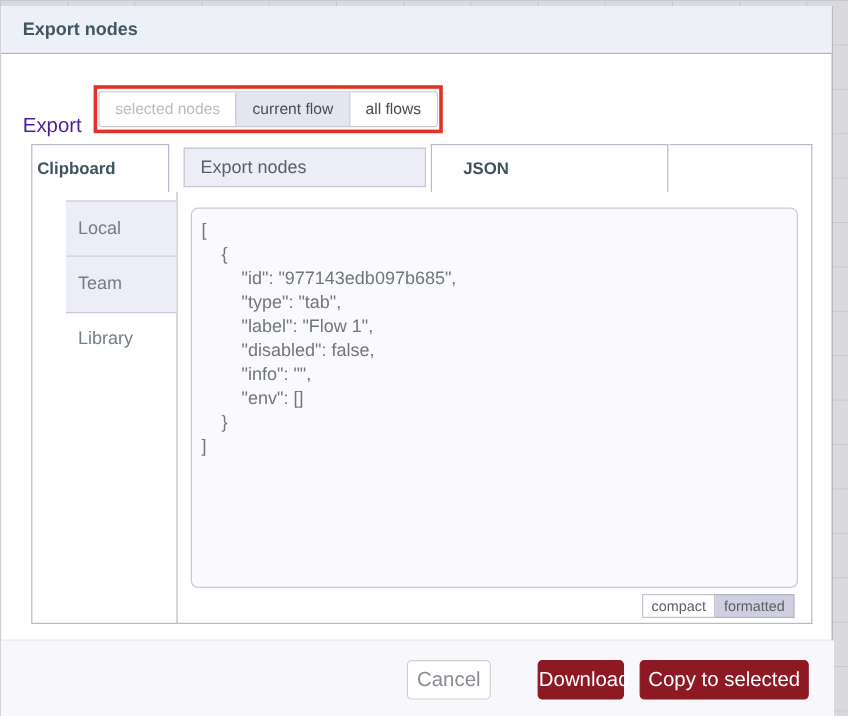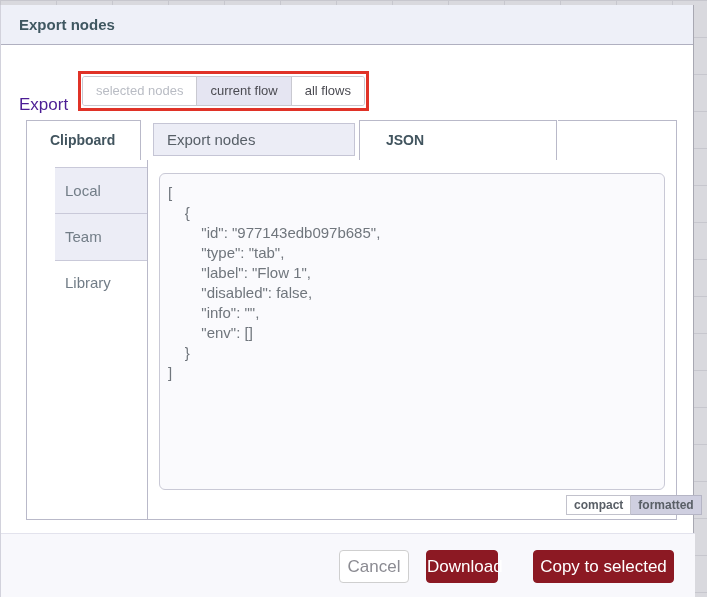--- a/index.html
+++ b/index.html
@@ -50,21 +50,21 @@
     border-left:1px solid #b9b9c9; border-right:1px solid #b9b9c9;
     border-bottom:1px solid #b9b9c9; background:#fff;
   }
   .panel-topline { position:absolute; left:557px; top:115px; width:119px; height:1px; background:#b9b9c9; }
   .tab {
     position:absolute; top:115px; height:40px; background:#fff;
     border:1px solid #b9b9c9; border-bottom:none;
     font-size:14px; font-weight:bold; color:#41545e; line-height:39px;
     cursor:pointer;
   }
-  .tab-clipboard { left:25px; width:115px; padding-left:23px; }
+  .tab-clipboard { left:25px; width:115px; padding-left:4px; }
   .tab-json { left:358px; width:198px; padding-left:26px; }
   .tab-exportnodes {
     position:absolute; left:152px; top:118px; width:202px; height:33px;
     background:#ecedf6; border:1px solid #c5c5d5;
     font-size:15px; color:#575f67; line-height:31px; padding-left:13px;
     cursor:pointer;
   }
   .col-divider { position:absolute; left:146px; top:155px; width:1px; height:360px; background:#b9b9c9; }
   .lib-col { position:absolute; left:26px; top:162px; width:120px; }
   .lib-item {
@@ -78,37 +78,37 @@
   .json-box {
     position:absolute; left:158px; top:168px; width:506px; height:317px;
     border:1px solid #c9c9d6; border-radius:6px; background:#fafafd;
     overflow:hidden;
   }
   .json-box pre {
     font-family:"Liberation Sans", sans-serif;
     font-size:15px; line-height:20px; color:#70767d;
     padding:9px 8px; white-space:pre;
   }
-  .fmt-group { position:absolute; left:565px; top:490px; display:flex;font-weight:bold; }
+  .fmt-group { position:absolute; left:534px; top:490px; display:flex; }
   .fmt-btn {
     height:20px; line-height:18px; padding:0 7px; font-size:12px;
     color:#595f66; background:#fff; border:1px solid #c2c2cc; cursor:pointer;
   }
   .fmt-btn.selected { background:#cfcfe0; border-color:#b5b5c5; border-left:none; }
 
   .footer-sep { position:absolute; left:0; top:528px; width:694px; height:1px; background:#e3e3ed; }
   .footer { position:absolute; left:0; top:529px; width:694px; height:63px; background:#f8f8fc; }
   .btn {
     position:absolute; top:16px; height:33px; border-radius:4px;
     font-size:17px; text-align:center; cursor:pointer;
     font-family:"Liberation Sans", sans-serif;
   }
   .btn-cancel { left:338px; width:70px; background:#fff; border:1px solid #cfcfcf; color:#8b8b92; line-height:31px; }
   .btn-red { background:#8c1923; border:1px solid #8c1923; color:#fff; line-height:31px; }
-  .btn-download { left:425px; width:72px; }
+  .btn-download { left:447px; width:72px; }
   .btn-copy { left:532px; width:141px; }
 </style>
 </head>
 <body>
 
 <div class="dialog">
 
   <div class="dlg-header">Export nodes</div>
 
   <div class="export-label">Export</div>

